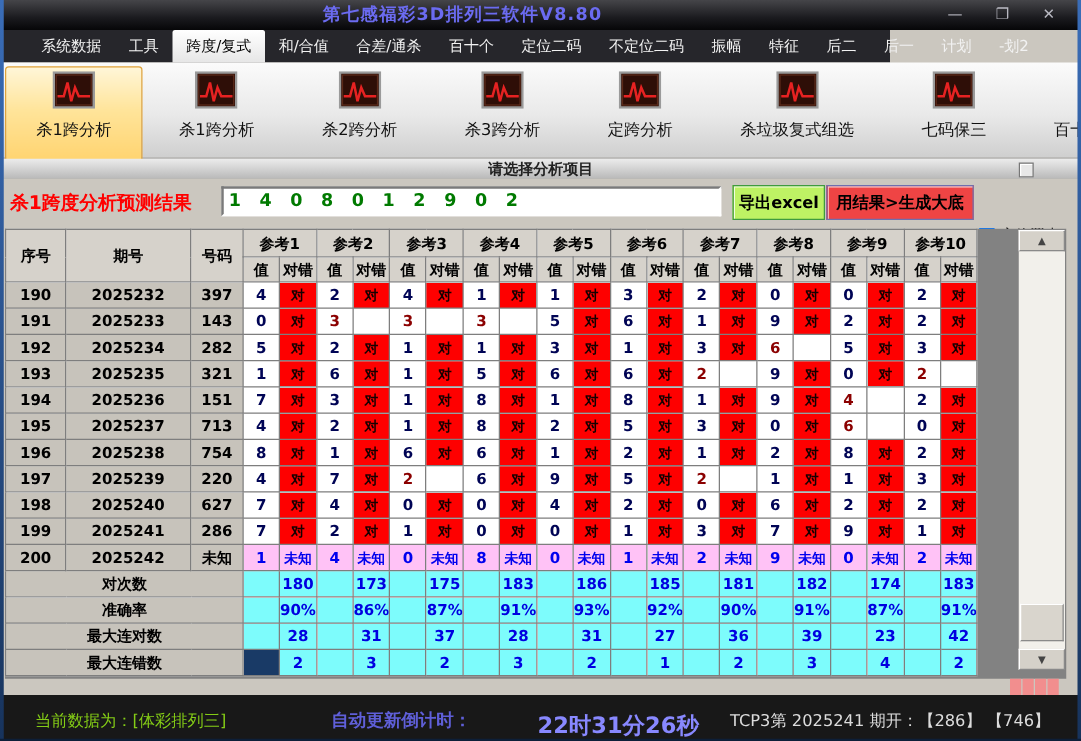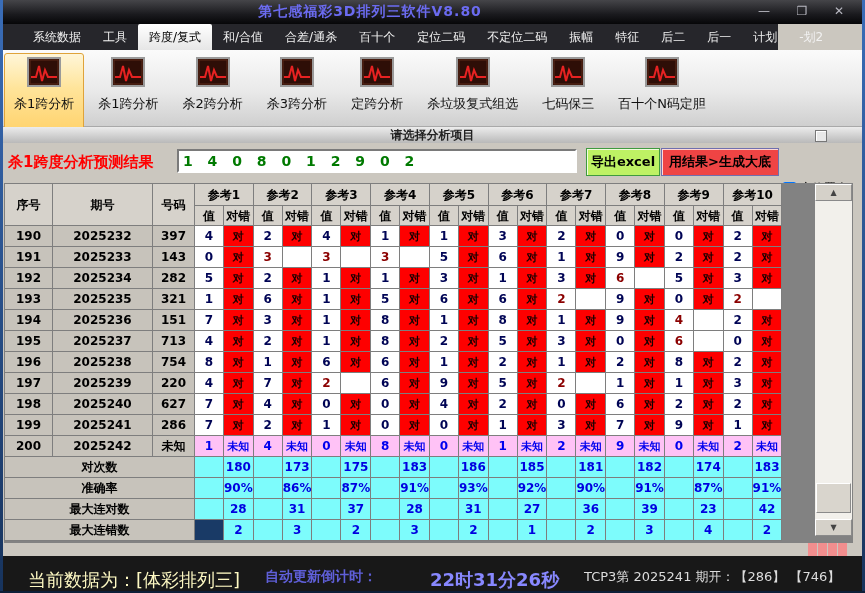--- a/index.html
+++ b/index.html
@@ -13,29 +13,29 @@
   .frame-bottom{position:absolute;left:0;bottom:0;width:865px;height:2px;background:#0d1f38;z-index:51;}
   
   #titlebar{position:absolute;left:0;top:0;width:864px;height:24px;
             background:linear-gradient(#454549,#1a1a1e 60%,#060608);}
   #title{position:absolute;left:0;top:3px;width:740px;text-align:center;
          color:#6b6bf0;font-weight:bold;font-size:14px;letter-spacing:1px;}
   .winbtn{position:absolute;top:2px;width:30px;height:19px;text-align:center;
           color:#b9b9c2;font-size:12px;line-height:19px;cursor:default;}
   #btn-min{right:85px;} #btn-restore{right:47px;} #btn-close{right:10px;font-weight:bold;}
   
-  #menubar{position:absolute;left:0;top:24px;width:778px;height:26px;background:#26262b;
+  #menubar{position:absolute;left:0;top:24px;width:712px;height:26px;background:#26262b;
            display:flex;align-items:stretch;padding-left:22px;box-sizing:border-box;}
   .menu-item{color:#f2f2f2;font-size:12px;padding:0 11px;display:flex;align-items:center;white-space:nowrap;}
   .menu-item.active{background:linear-gradient(#ffffff,#e6e6e6);color:#000;border-radius:2px 2px 0 0;}
   
   #toolbar{position:absolute;left:0;top:50px;width:865px;height:77px;
            background:linear-gradient(#fbfbfb,#e9e9e9 55%,#cfcfcf);
            border-bottom:1px solid #a9a9a9;display:flex;align-items:flex-start;padding:3px 0 0 4px;box-sizing:border-box;}
-  .tool-btn{height:78px;margin-right:4px;padding:3px 9px;display:flex;flex-direction:column;
+  .tool-btn{height:78px;margin-right:4px;padding:3px 24px;display:flex;flex-direction:column;
             align-items:center;justify-content:flex-start;box-sizing:border-box;border:1px solid transparent;}
   .tool-btn.active{background:linear-gradient(#fff6d8,#ffe49a 45%,#ffd36e);
                    border:1px solid #dfa33a;border-radius:3px;}
   .tool-icon{display:block;margin-bottom:4px;}
   .tool-label{font-size:13px;color:#111;white-space:nowrap;}
   
   #promptbar{position:absolute;left:0;top:127px;width:865px;height:16px;
              background:linear-gradient(#ececec,#b9b9b9);border-bottom:1px solid #9a9a9a;
              font-size:12px;font-weight:bold;color:#222;text-align:center;line-height:16px;}
   #prompt-opt{position:absolute;right:38px;top:3px;width:10px;height:10px;border:1px solid #777;
@@ -81,21 +81,21 @@
           color:#444;font-size:8px;text-align:center;line-height:15px;}
   #sb-up{top:0;} #sb-down{bottom:0;}
   #sb-thumb{position:absolute;left:1px;top:299px;width:35px;height:30px;background:#d9d5cd;
             border:1px solid;border-color:#fff #8a8a8a #8a8a8a #fff;box-sizing:border-box;}
   
   #blocks{position:absolute;left:808px;top:400px;display:flex;gap:1px;}
   .blk{width:9px;height:13px;background:#f28e8e;}
   
   #statusbar{position:absolute;left:0;top:556px;width:865px;height:37px;background:#181818;}
   #statusbar span{position:absolute;top:12px;white-space:nowrap;}
-  #st-data{left:28px;color:#fef9c3;font-size:18px;}
+  #st-data{left:28px;color:#84cc16;font-size:13px;}
   #st-cd-label{left:265px;color:#5f5fd8;font-weight:bold;font-size:14px;}
   #st-cd-value{left:430px;color:#8888ff;font-weight:bold;font-size:18px;}
   #st-draw{left:584px;color:#dcdcdc;font-size:13px;}
 </style>
 </head>
 <body>
 
 <div class="frame-side frame-left"></div>
 <div class="frame-side frame-right"></div>
 <div class="frame-bottom"></div>

